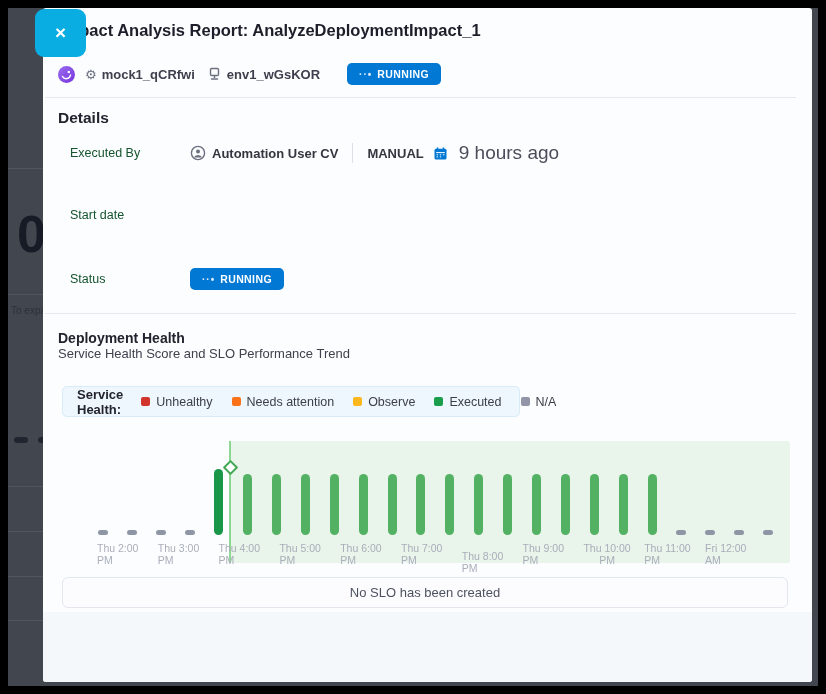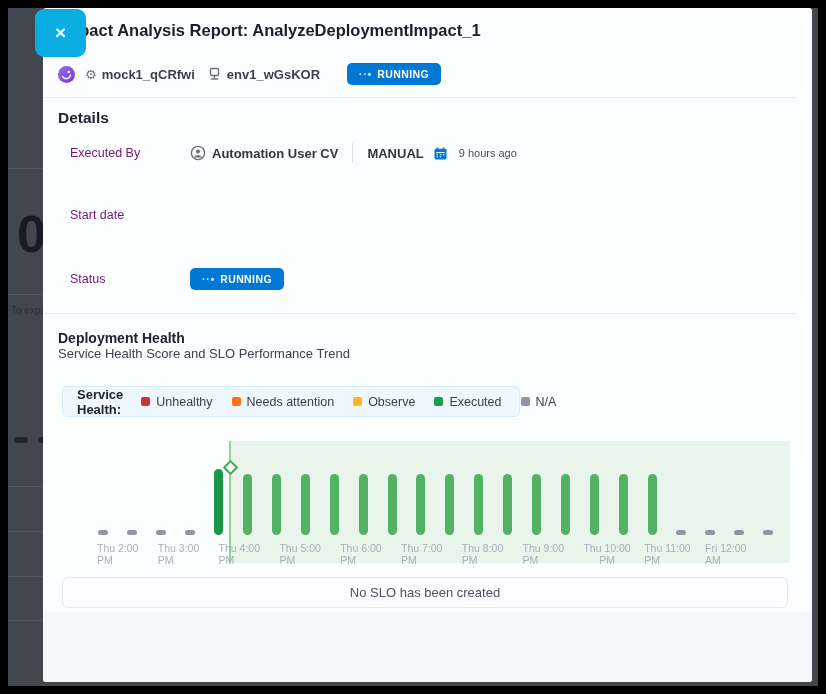--- a/index.html
+++ b/index.html
@@ -32,22 +32,22 @@
     display:inline-flex;align-items:center;gap:5px;background:#0278d5;color:#fff;border-radius:5px;
     height:22px;padding:0 12px;font-size:10.5px;font-weight:700;letter-spacing:.4px;white-space:nowrap;
   }
   .run-badge .dots{font-size:10px;opacity:.85;letter-spacing:1px;}
   .badge-in-row{margin-left:27px;}
   .divider{position:absolute;left:2px;width:751px;height:1px;background:#e7e9ee;}
 
   
   .details-heading{position:absolute;left:15px;top:101px;font-size:15.5px;font-weight:700;color:#22232e;}
   .drow{position:absolute;left:27px;display:flex;align-items:center;height:22px;}
-  .dlabel{width:120px;font-size:12.5px;color:#701a75;flex:none;}
-  .dvalue{font-size:11px;color:#4b4d5a;}
+  .dlabel{width:120px;font-size:12.5px;color:#14532d;flex:none;}
+  .dvalue{font-size:19px;color:#4b4d5a;}
   .dstrong{font-size:13px;font-weight:600;color:#34353f;}
   .vsep{width:1px;height:20px;background:#dcdfe5;margin:0 14px;}
   .mini-icon{display:flex;margin-right:6px;}
 
   
   .dh-heading{position:absolute;left:15px;top:322px;font-size:14px;font-weight:700;color:#22232e;}
   .dh-subtitle{position:absolute;left:15px;top:338px;font-size:13px;color:#3f414d;}
   .legend-box{
     position:absolute;left:19px;top:378px;width:458px;height:31px;background:#eef7fd;
     border:1px solid #d7ecf7;border-radius:5px;display:flex;align-items:center;box-sizing:border-box;padding-left:14px;
@@ -249,21 +249,21 @@
         <div>PM</div>
       </div>
       <div class="x-label" style="left: 278.2px;">
         <div>Thu 6:00</div>
         <div>PM</div>
       </div>
       <div class="x-label" style="left: 339px;">
         <div>Thu 7:00</div>
         <div>PM</div>
       </div>
-      <div class="x-label" style="left: 399.8px;">
+      <div class="x-label" style="left: 399.8px; margin-top: 8px;">
         <div>Thu 8:00</div>
         <div>PM</div>
       </div>
       <div class="x-label" style="left: 460.6px;">
         <div>Thu 9:00</div>
         <div>PM</div>
       </div>
       <div class="x-label" style="left: 521.4px; text-align: center;">
         <div>Thu 10:00</div>
         <div>PM</div>

